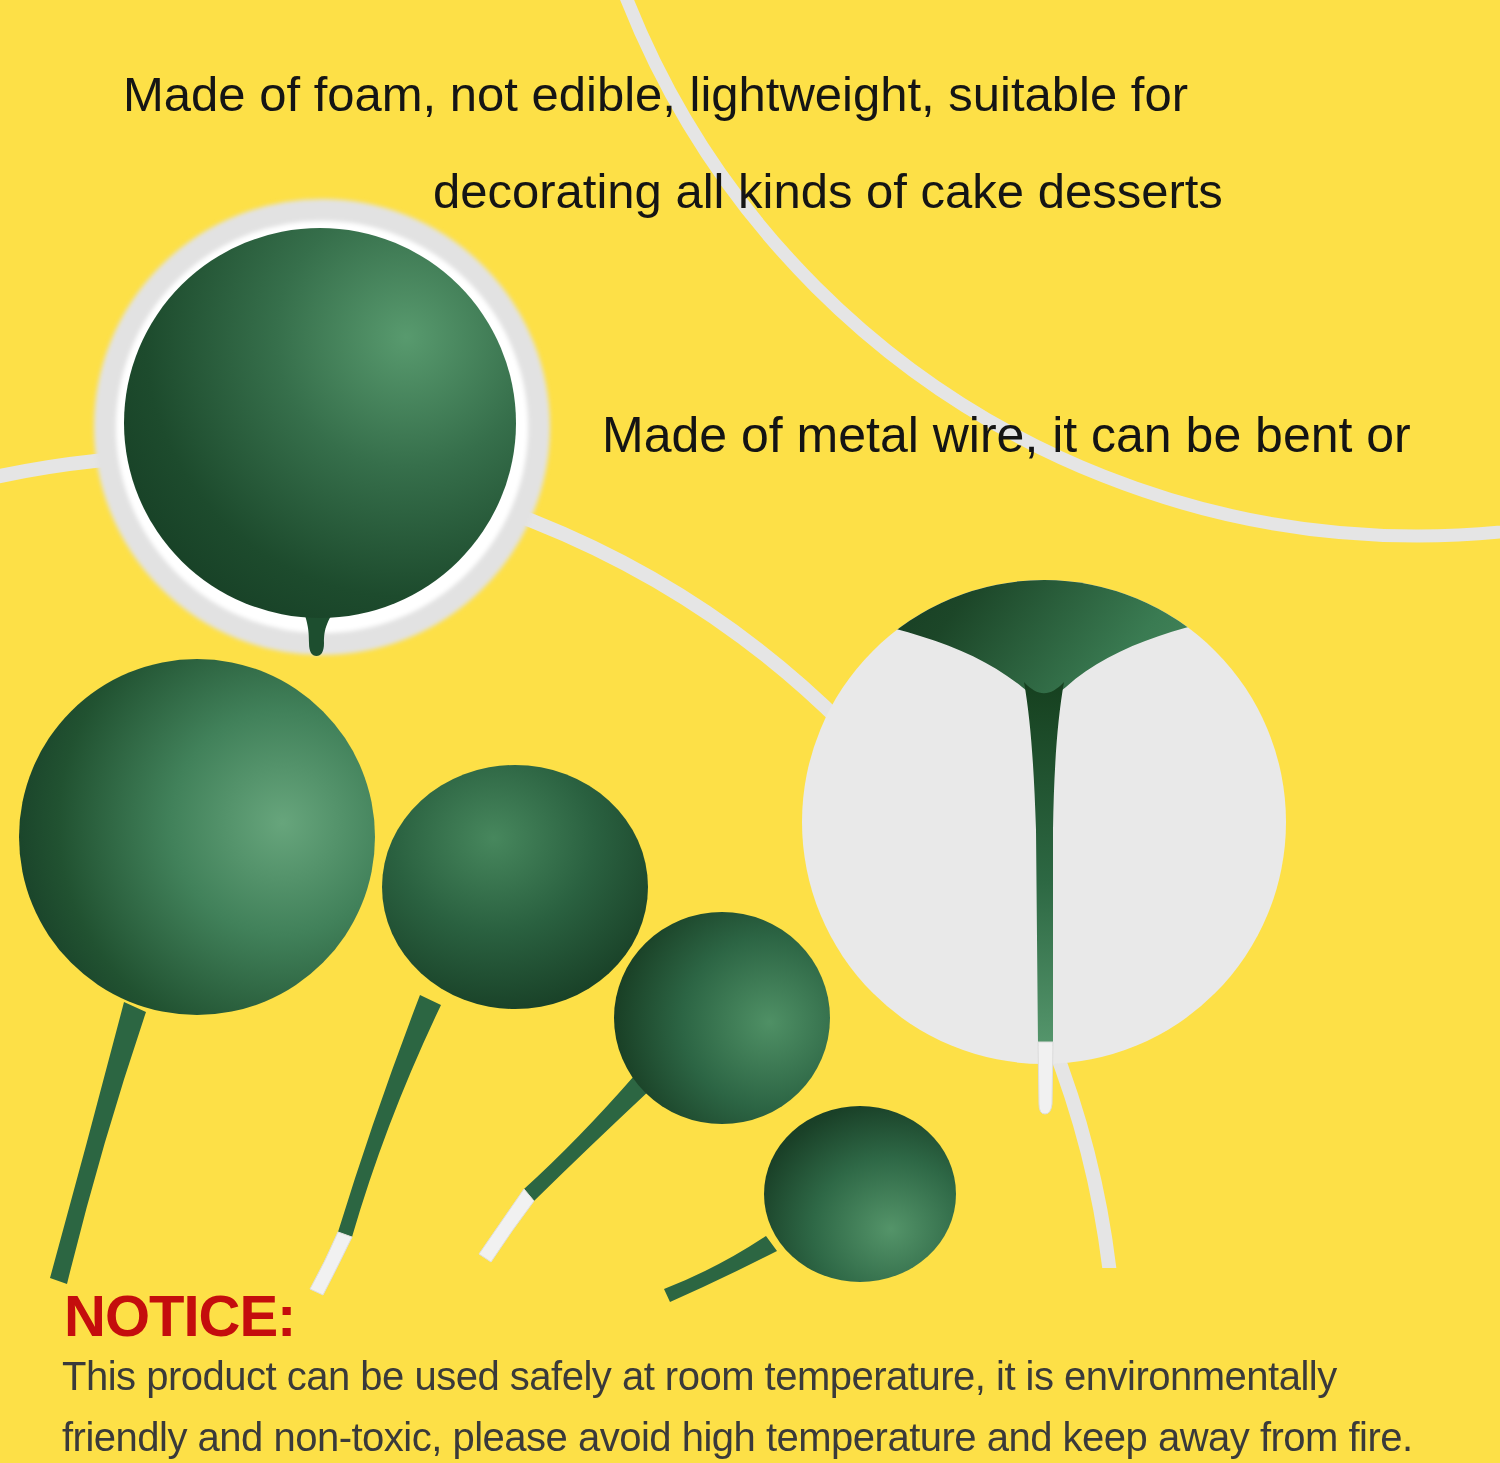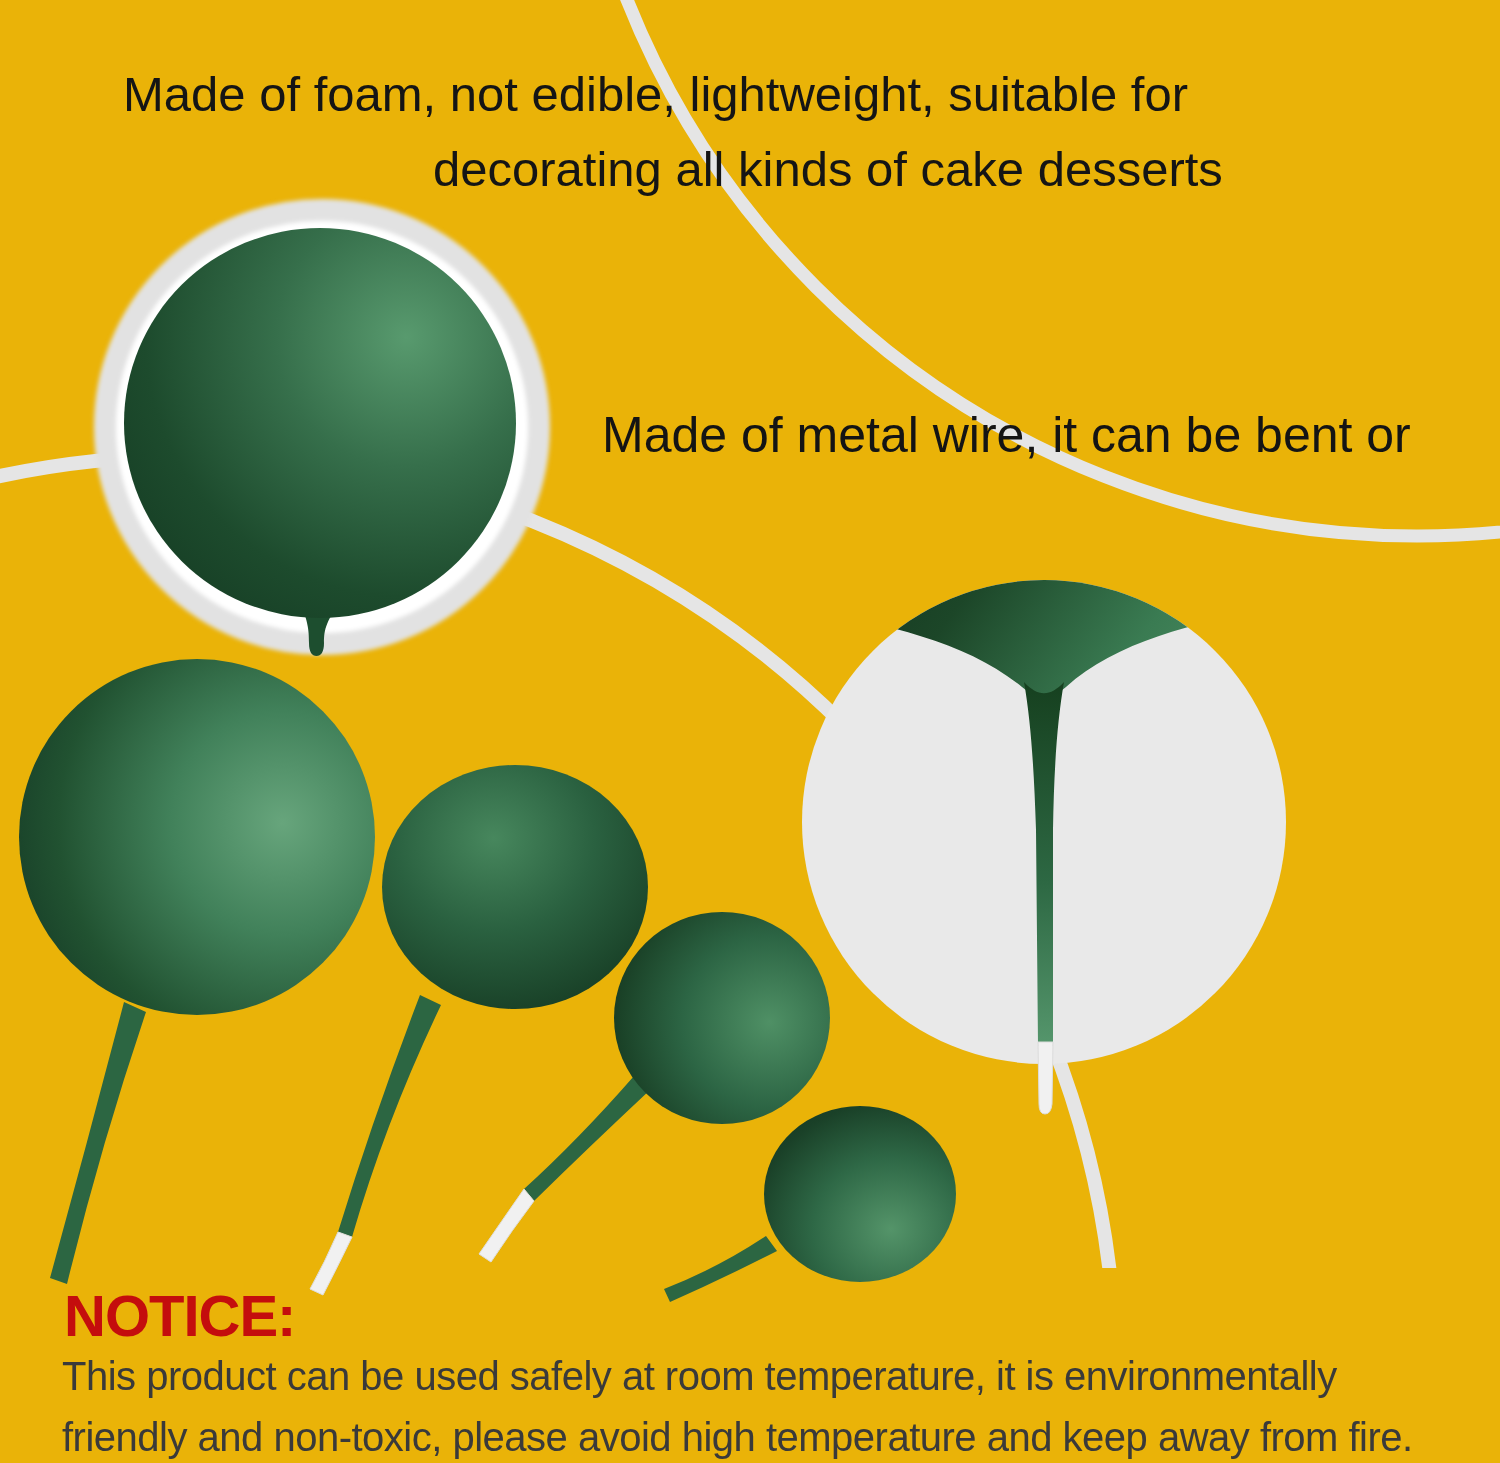--- a/index.html
+++ b/index.html
@@ -1,16 +1,16 @@
 <!DOCTYPE html>
 <html><head>
 <meta charset="utf-8">
 <style>
   html,body{margin:0;padding:0;background:#ffffff;}
-  #stage{position:relative;width:1500px;height:1463px;background:#eab308;overflow:hidden;
+  #stage{position:relative;width:1500px;height:1463px;background:#fde047;overflow:hidden;
          font-family:"Liberation Sans", sans-serif;}
   #art{position:absolute;left:0;top:0;}
   .txt{position:absolute;white-space:nowrap;}
   .top-line{font-size:49px;color:#151515;letter-spacing:0px;}
   .mid-line{font-size:50px;color:#141414;}
   .notice-title{font-size:58px;font-weight:bold;color:#c40d0d;letter-spacing:-1px;}
   .notice-body{font-size:40px;color:#3a3a3a;letter-spacing:-0.5px;}
 </style>
 </head>
 <body>
@@ -111,21 +111,21 @@
 
     <g>
       <ellipse cx="197" cy="837" rx="178" ry="178" fill="url(#gA)"></ellipse>
       <ellipse cx="515" cy="887" rx="133" ry="122" fill="url(#gB)"></ellipse>
       <ellipse cx="722" cy="1018" rx="108" ry="106" fill="url(#gC)"></ellipse>
       <ellipse cx="860" cy="1194" rx="96" ry="88" fill="url(#gD)"></ellipse>
     </g>
   </svg>
 
   <div class="txt top-line" style="left:123px;top:66px;">Made of foam, not edible, lightweight, suitable for</div>
-  <div class="txt top-line" style="left:433px;top:141px;">decorating all kinds of cake desserts</div>
+  <div class="txt top-line" style="left:433px;top:163px;">decorating all kinds of cake desserts</div>
 
   <div class="txt mid-line" style="left:602px;top:406px;text-align:center;">Made of metal wire, it can be bent or</div>
 
   <div class="txt notice-title" style="left:64px;top:1282px;">NOTICE:</div>
   <div class="txt notice-body" style="left:62px;top:1415px;">friendly and non-toxic, please avoid high temperature and keep away from fire.</div>
   <div class="txt notice-body" style="left:62px;top:1354px;">This product can be used safely at room temperature, it is environmentally</div>
 
 </div>
 
 </body></html>

